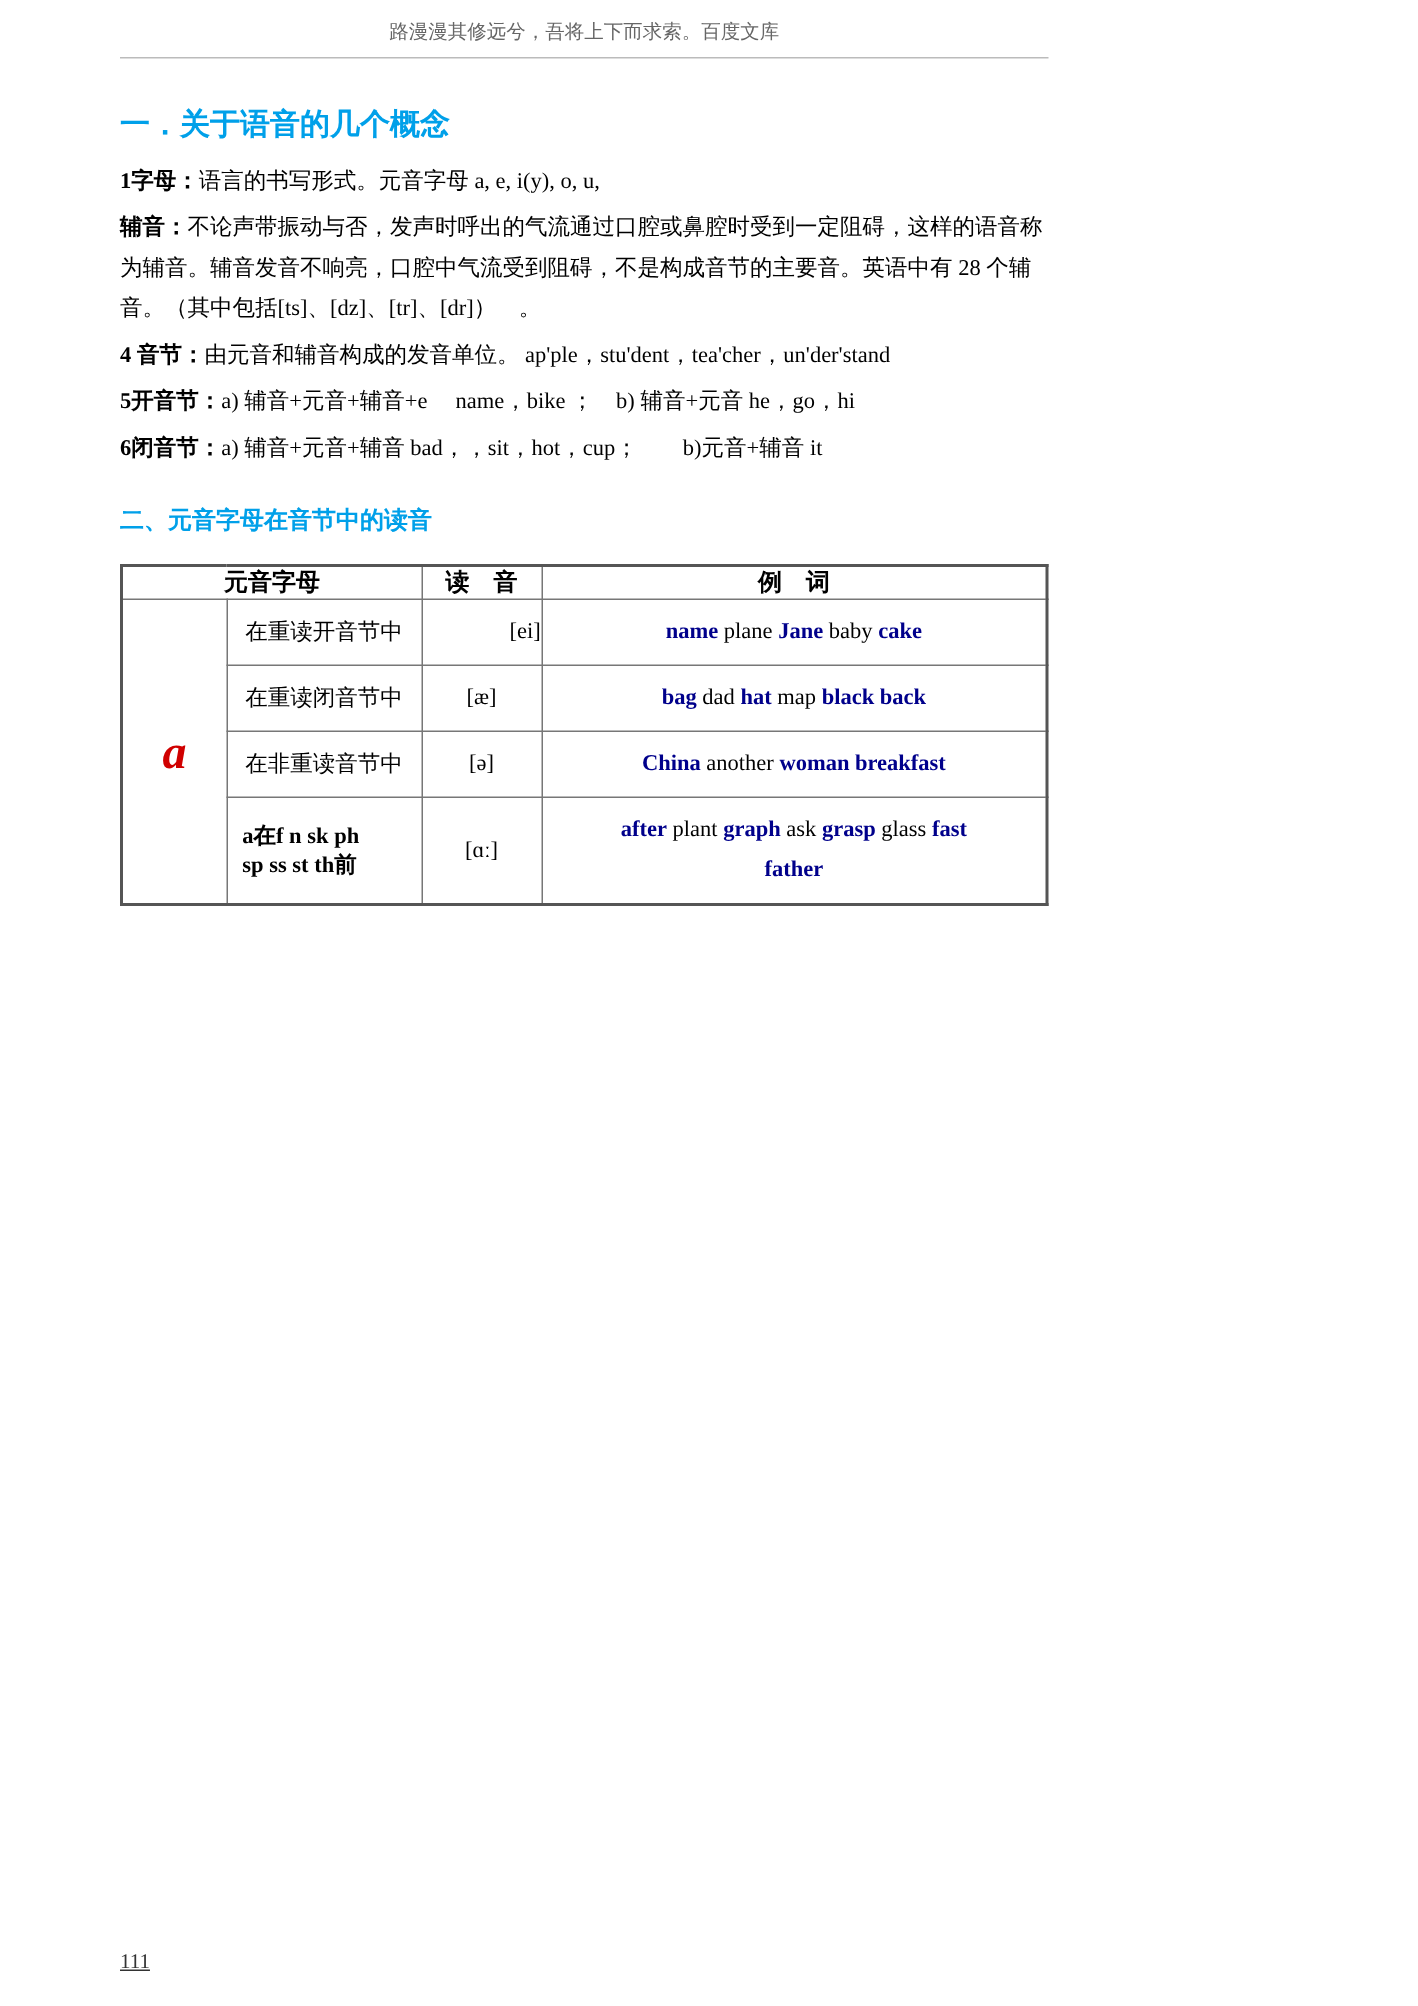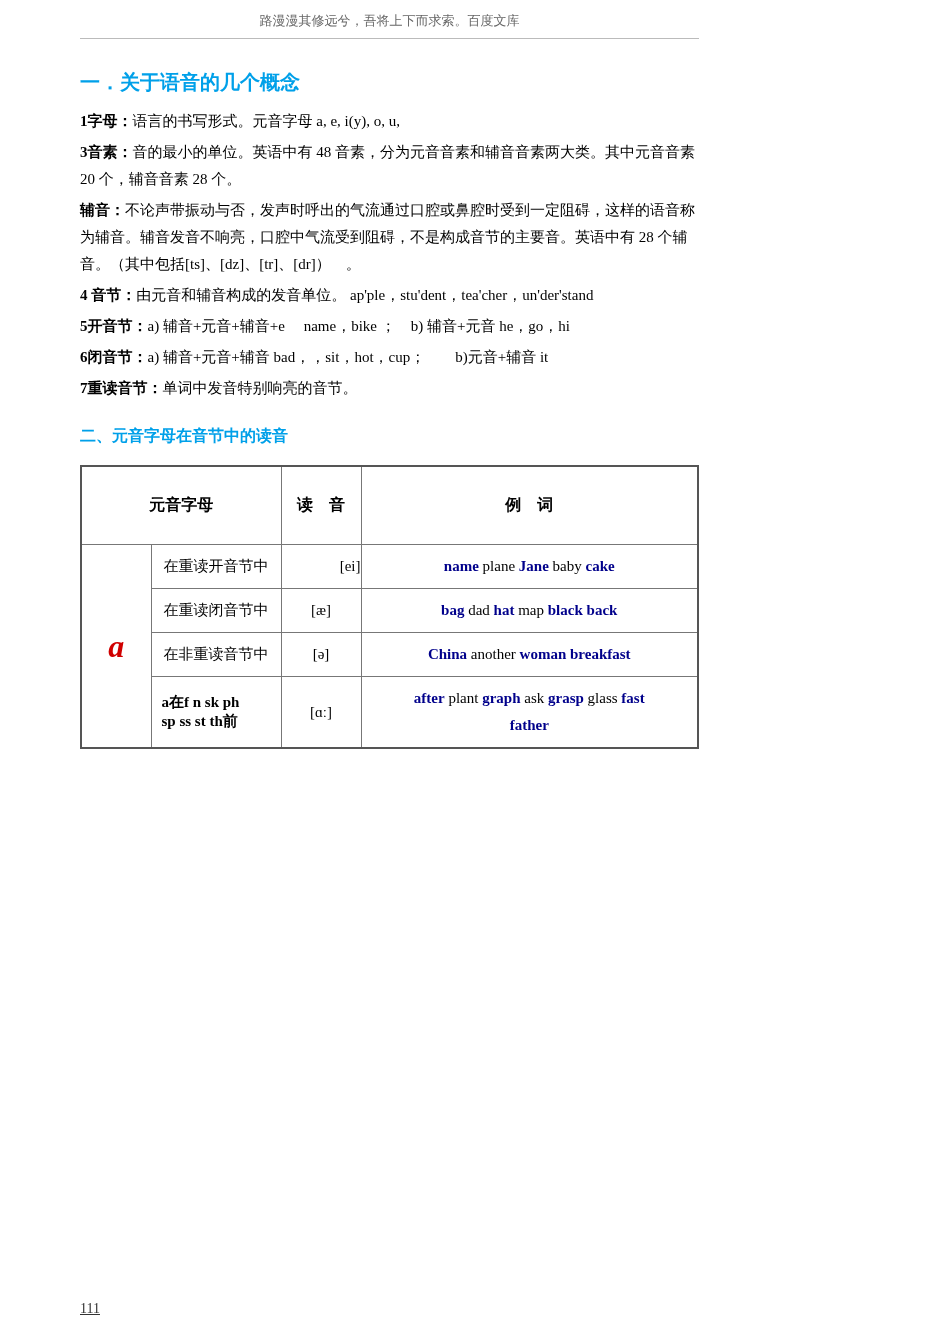--- a/index.html
+++ b/index.html
@@ -63,21 +63,21 @@
     .vocab-table th, .vocab-table td {
       border: 1px solid #777;
       padding: 8px 0;
       text-align: center;
       vertical-align: middle;
     }
     .vocab-table thead th {
       font-weight: bold;
       font-size: 16px;
       background: #fff;
-      padding: 28px 10px;
+      padding: 0 10px;
     }
     .col-vowel { width: 80px; }
     .col-phonetic { width: 80px; }
     .col-examples { }
 
     .big-a {
       font-size: 32px;
       font-weight: bold;
       color: #d00000;
       font-style: italic;
@@ -109,26 +109,24 @@
 
   <div class="page-header">
     <span>路漫漫其修远兮，吾将上下而求索。百度文库</span>
   </div>
 
   <div class="section1">
     <div class="section-title">一．关于语音的几个概念</div>
 
     <div class="content-block">
       <p><span class="bold-label">1</span><span class="bold-label">字母：</span><span>语言的书写形式。元音字母 a, e, i(y), o, u,</span></p>
-      <p><span class="bold-label">3</span><span class="bold-label">音素：</span><span>音的最小的单位。英语中有 48 音素，分为元音音素和辅音音素两大类。其中元音音素 20 个，辅音音素 28 个。</span></p>
       <p><span class="bold-label">辅音：</span><span>不论声带振动与否，发声时呼出的气流通过口腔或鼻腔时受到一定阻碍，这样的语音称为辅音。辅音发音不响亮，口腔中气流受到阻碍，不是构成音节的主要音。英语中有 28 个辅音。（其中包括[ts]、[dz]、[tr]、[dr]）　。</span></p>
       <p><span class="bold-label">4</span><span class="bold-label"> 音节：</span><span>由元音和辅音构成的发音单位。 ap'ple，stu'dent，tea'cher，un'der'stand</span></p>
       <p><span class="bold-label">5</span><span class="bold-label">开音节：</span><span>a) 辅音+元音+辅音+e　 name，bike ；　b) 辅音+元音 he，go，hi</span></p>
       <p><span class="bold-label">6</span><span class="bold-label">闭音节：</span><span>a) 辅音+元音+辅音 bad，，sit，hot，cup；　　b)元音+辅音 it</span></p>
-      <p><span class="bold-label">7</span><span class="bold-label">重读音节：</span><span>单词中发音特别响亮的音节。</span></p>
     </div>
   </div>
 
   <div class="section2">
     <div class="section-title-2">二、元音字母在音节中的读音</div>
 
     <table class="vocab-table">
       <thead>
         <tr>
           <th colspan="2" class="col-vowel" style="border-right:1px solid #777;">元音字母</th>

